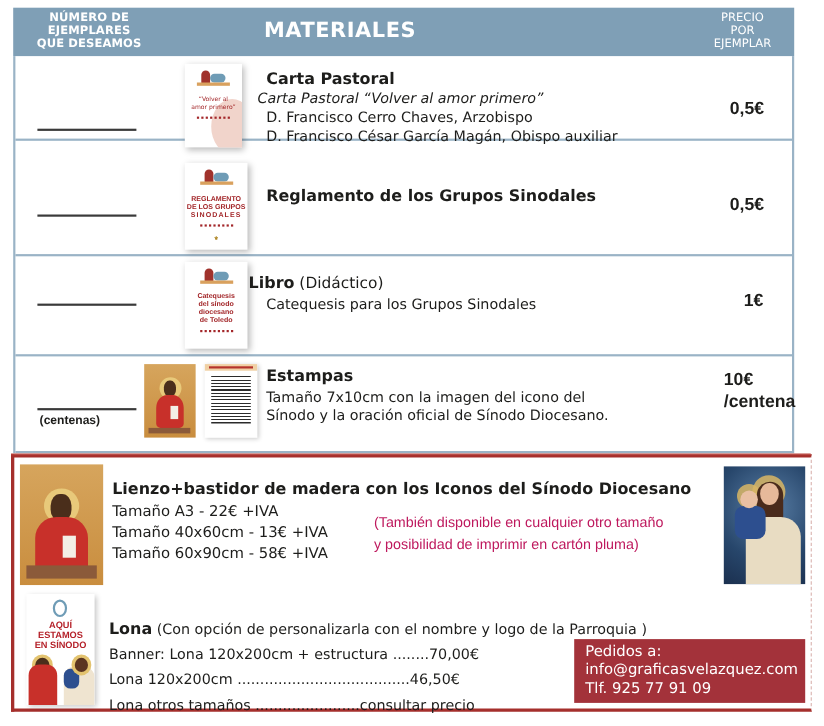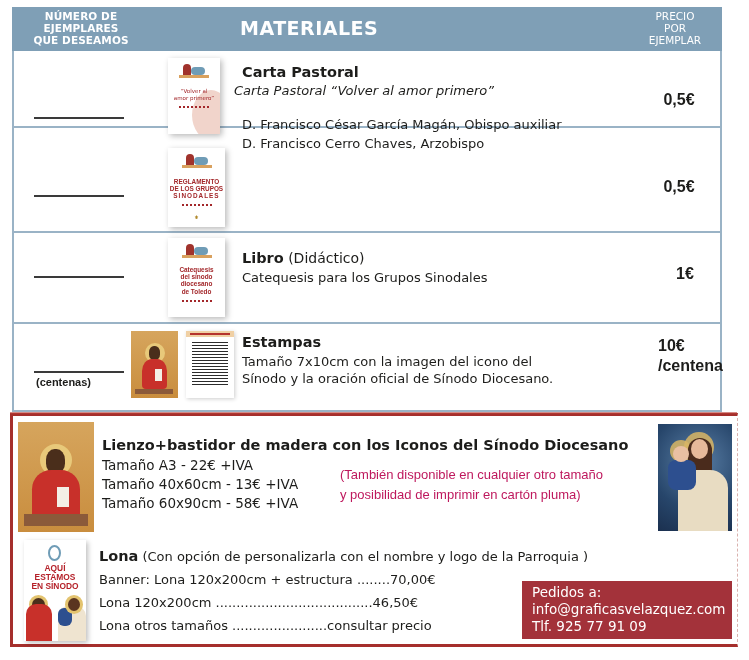--- a/index.html
+++ b/index.html
@@ -83,21 +83,21 @@
                  font-family: "Liberation Sans", sans-serif; font-weight: bold; font-size: 8.4px; line-height: 9px; }
   .lona-img .fig1 { position: absolute; left: 2px; top: 64px; width: 26px; height: 40px; background: #c8302a; border-radius: 10px 10px 0 0; }
   .lona-img .fig1h { position: absolute; left: 8px; top: 58px; width: 13px; height: 13px; border-radius: 50%; background: #4a2e1b; box-shadow: 0 0 0 3px #e3c36f; }
   .lona-img .fig2 { position: absolute; left: 34px; top: 66px; width: 28px; height: 40px; background: #efe4d0; border-radius: 10px 10px 0 0; }
   .lona-img .fig2b { position: absolute; left: 34px; top: 68px; width: 14px; height: 18px; background: #2d4f8f; border-radius: 6px; }
   .lona-img .fig2h { position: absolute; left: 44px; top: 58px; width: 12px; height: 13px; border-radius: 50%; background: #5a3420; box-shadow: 0 0 0 3px #e3c36f; }
 
   .b-title { position: absolute; font-family: "DejaVu Sans", sans-serif; font-weight: bold; font-size: 14.5px; white-space: nowrap; color: #1d1d1b; }
   .b-txt { position: absolute; font-family: "DejaVu Sans", sans-serif; font-size: 13.5px; line-height: 18.5px; white-space: nowrap; color: #1d1d1b; }
   .b-note { position: absolute; font-family: "Liberation Sans", sans-serif; font-size: 13px; line-height: 20px; white-space: nowrap; color: #be185d; }
-  .lona-line { position: absolute; font-family: "DejaVu Sans", sans-serif; font-size: 13px; line-height: 21.5px; white-space: nowrap; color: #1d1d1b; }
+  .lona-line { position: absolute; font-family: "DejaVu Sans", sans-serif; font-size: 13px; line-height: 21.5px; white-space: nowrap; color: #1d1d1b; margin-top: 16px; }
   .lona-line b { font-weight: bold; font-size: 14.5px; }
 
   .order-box { position: absolute; left: 522px; top: 581px; width: 210px; height: 58px; background: #a3323a; color: #fff;
                padding: 3px 0 0 10px; font-family: "DejaVu Sans", sans-serif; font-size: 13.5px; line-height: 17px; }
 </style>
 </head>
 <body>
 
 <div class="table">
   <div class="thead">
@@ -126,61 +126,62 @@
             <div class="base"></div>
           </div>
         <div class="ttl" style="top:30px; font-weight:normal; font-family:'DejaVu Sans',sans-serif; font-size:5.5px;">
           <div>“Volver al</div>
           <div>amor primero”</div>
         </div>
         <div class="dots" style="top:48px;"></div>
       </div>
       <div class="title-bold" style="left:228px; top:13px;">Carta Pastoral</div>
       <div class="txt" style="left:220px; top:31px;"><i>Carta Pastoral “Volver al amor primero”</i></div>
-      <div class="txt" style="left:228px; top:48px;margin-top:36px;">D. Francisco Cerro Chaves, Arzobispo</div>
+      <div class="txt" style="left:228px; top:48px;">D. Francisco Cerro Chaves, Arzobispo</div>
       <div class="txt" style="left:228px; top:65px;">D. Francisco César García Magán, Obispo auxiliar</div>
       <div class="price" style="left:630px; top:39px; width:70px;">0,5€</div>
     </div>
 
     <div class="row row2">
       <div class="qty-line" style="top:53px;"></div>
       <div class="cover" style="left:154px; top:6px; width:57px; height:79px;">
         <div class="logo">
             <div class="p1"></div>
             <div class="p2"></div>
             <div class="base"></div>
           </div>
         <div class="ttl" style="top:30px;">
           <div>REGLAMENTO</div>
           <div>DE LOS GRUPOS</div>
           <div style="letter-spacing:1px;">SINODALES</div>
         </div>
         <div class="dots" style="top:56px;"></div>
         <div class="ttl" style="top:66px; font-size:5px; color:#b0882a;">⚜</div>
       </div>
+      <div class="title-bold" style="left:228px; top:29px;">Reglamento de los Grupos Sinodales</div>
       <div class="price" style="left:630px; top:35px; width:70px;">0,5€</div>
     </div>
 
     <div class="row row3">
       <div class="qty-line" style="top:43px;"></div>
       <div class="cover" style="left:154px; top:5px; width:57px; height:79px;">
         <div class="logo">
             <div class="p1"></div>
             <div class="p2"></div>
             <div class="base"></div>
           </div>
         <div class="ttl" style="top:28px;">
           <div>Catequesis</div>
           <div>del sínodo</div>
           <div>diocesano</div>
           <div>de Toledo</div>
         </div>
         <div class="dots" style="top:62px;"></div>
       </div>
-      <div class="txt" style="left:228px; top:17px; font-size:14px;"><b style="font-size:14.5px;">Libro</b><span> (Didáctico)</span></div>
+      <div class="txt" style="left:212px; top:17px; font-size:14px;"><b style="font-size:14.5px;">Libro</b><span> (Didáctico)</span></div>
       <div class="txt" style="left:228px; top:36px;">Catequesis para los Grupos Sinodales</div>
       <div class="price" style="left:636px; top:31px; width:70px;">1€</div>
     </div>
 
     <div class="row row4">
       <div class="qty-line" style="top:47px;"></div>
       <div class="qty-note" style="top:52px;">(centenas)</div>
       <div class="icon-img" style="left:117px; top:7px; width:47px; height:67px;">
         <div class="icon-bg"></div>
         <div class="icon-halo" style="left:14px; top:12px; width:20px; height:20px;"></div>

